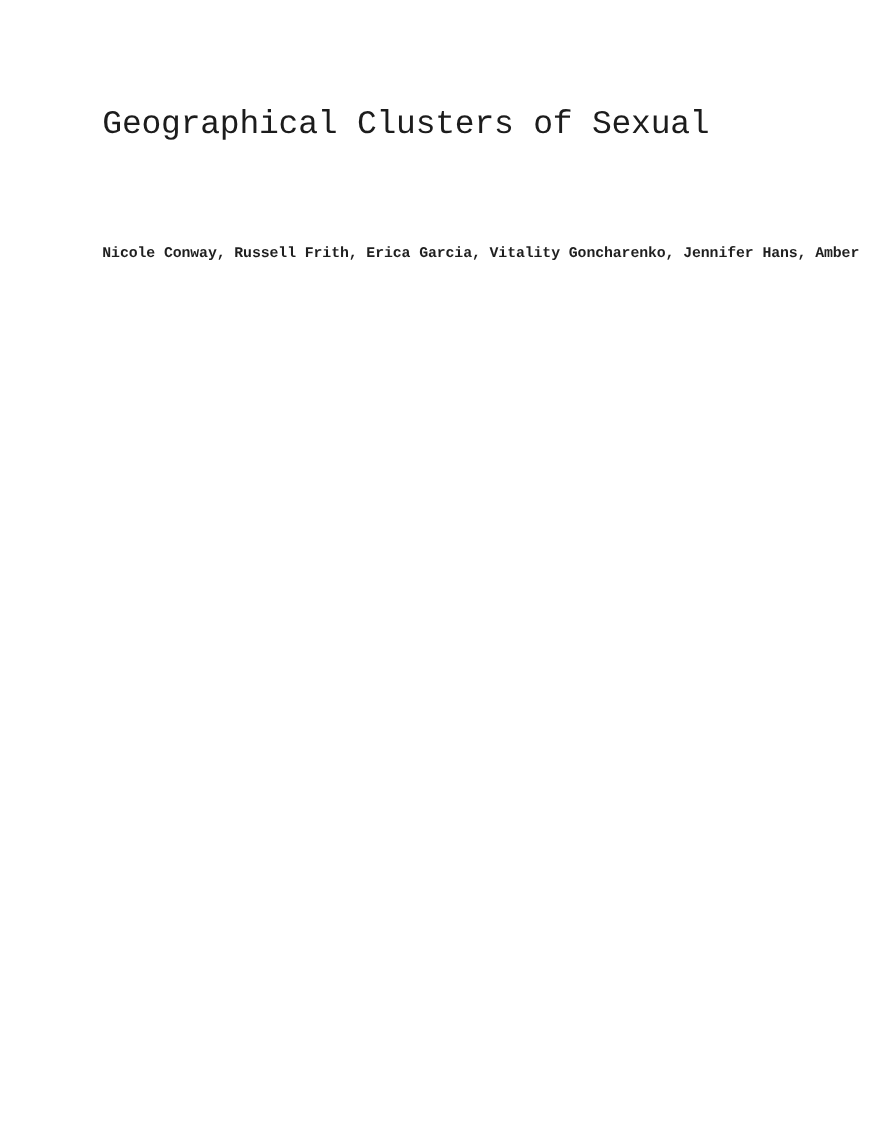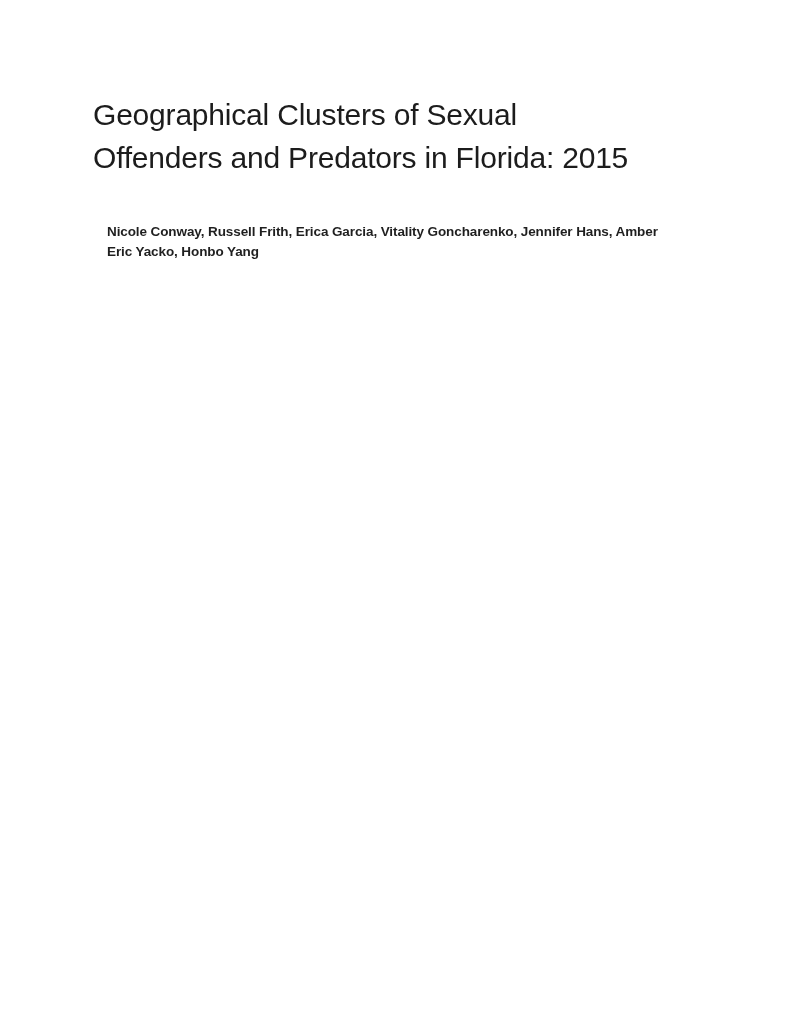--- a/index.html
+++ b/index.html
@@ -6,36 +6,36 @@
     margin: 0;
     padding: 0;
     background: #ffffff;
   }
   .page {
     position: relative;
     width: 791px;
     height: 1024px;
     background: #ffffff;
     overflow: hidden;
-    font-family: Liberation Sans, sans-serif;
+    font-family: Liberation Mono, monospace;
   }
   .title {
     position: absolute;
     left: 93px;
     top: 93px;
     margin: 0;
     font-size: 30px;
     font-weight: 400;
     line-height: 43px;
     color: #1c1c1c;
     letter-spacing: -0.2px;
   }
   .authors {
     position: absolute;
-    left: 107px;
+    left: 93px;
     top: 222px;
     margin: 0;
     font-size: 13.5px;
     font-weight: 700;
     line-height: 20px;
     color: #1f1f1f;
     letter-spacing: -0.1px;
   }
   .direction {
     position: absolute;
@@ -50,22 +50,20 @@
   }
   .line { display: block; }
 </style>
 </head>
 <body>
 
 <div class="page">
 
   <h1 class="title">
     <span class="line">Geographical Clusters of Sexual</span>
-    <span class="line">Offenders and Predators in Florida: 2015</span>
   </h1>
 
   <p class="authors">
     <span class="line">Nicole Conway, Russell Frith, Erica Garcia, Vitality Goncharenko, Jennifer Hans, Amber</span>
-    <span class="line">Eric Yacko, Honbo Yang</span>
   </p>
 
 
 </div>
 
 </body></html>

